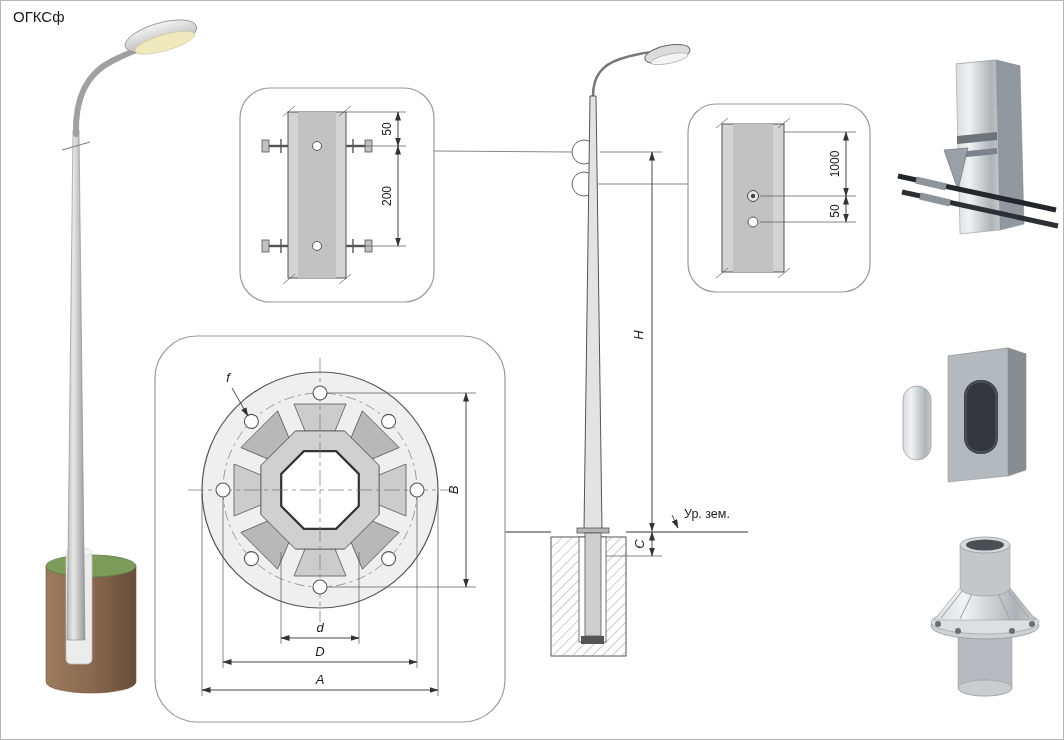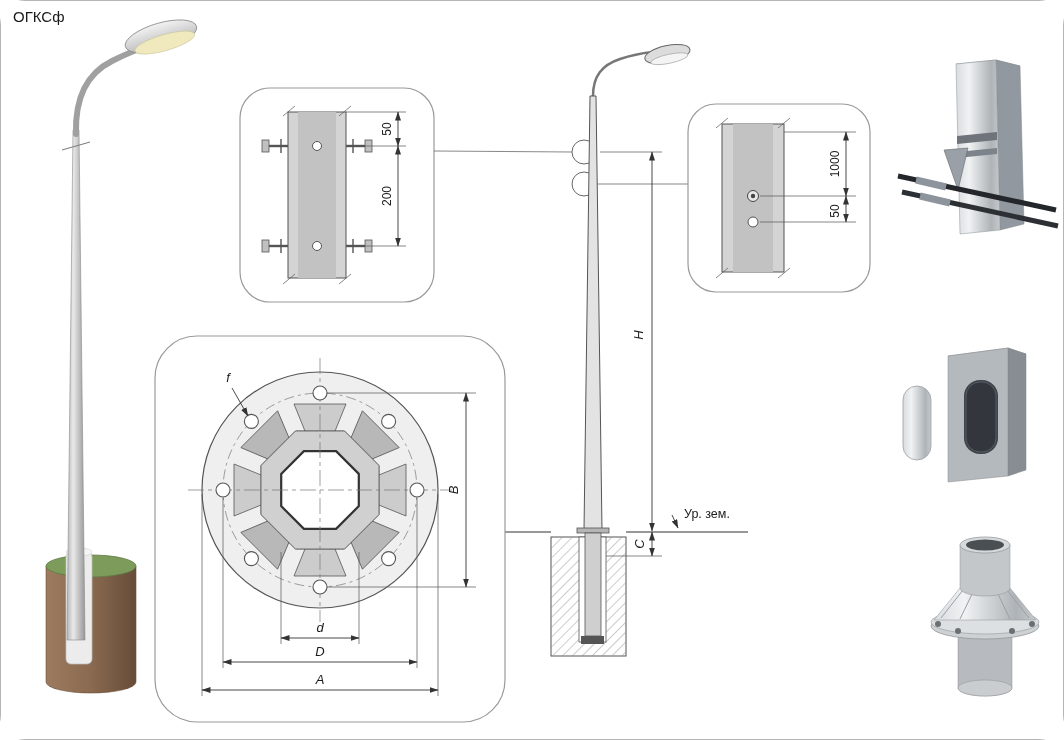--- a/index.html
+++ b/index.html
@@ -1,17 +1,17 @@
 <!DOCTYPE html>
 <html><head>
 <meta charset="utf-8">
 <style>
   html,body{margin:0;padding:0;background:#fff;}
   .canvas{position:relative;width:1064px;height:740px;background:#fff;overflow:hidden;
-          font-family:"Liberation Sans", sans-serif;border-radius:25px;}
+          font-family:"Liberation Sans", sans-serif;}
   svg{position:absolute;left:0;top:0;}
   text{fill:#1a1a1a;font-family:"Liberation Sans", sans-serif;}
   .dim{font-size:12px;}
   .dimletter{font-size:13px;font-style:italic;}
   .thin{stroke:#555;stroke-width:0.7;fill:none;}
   .dimline{stroke:#333;stroke-width:0.9;fill:none;}
   .callout{fill:#fff;stroke:#9a9a9a;stroke-width:1.2;}
 </style>
 </head>
 <body>

